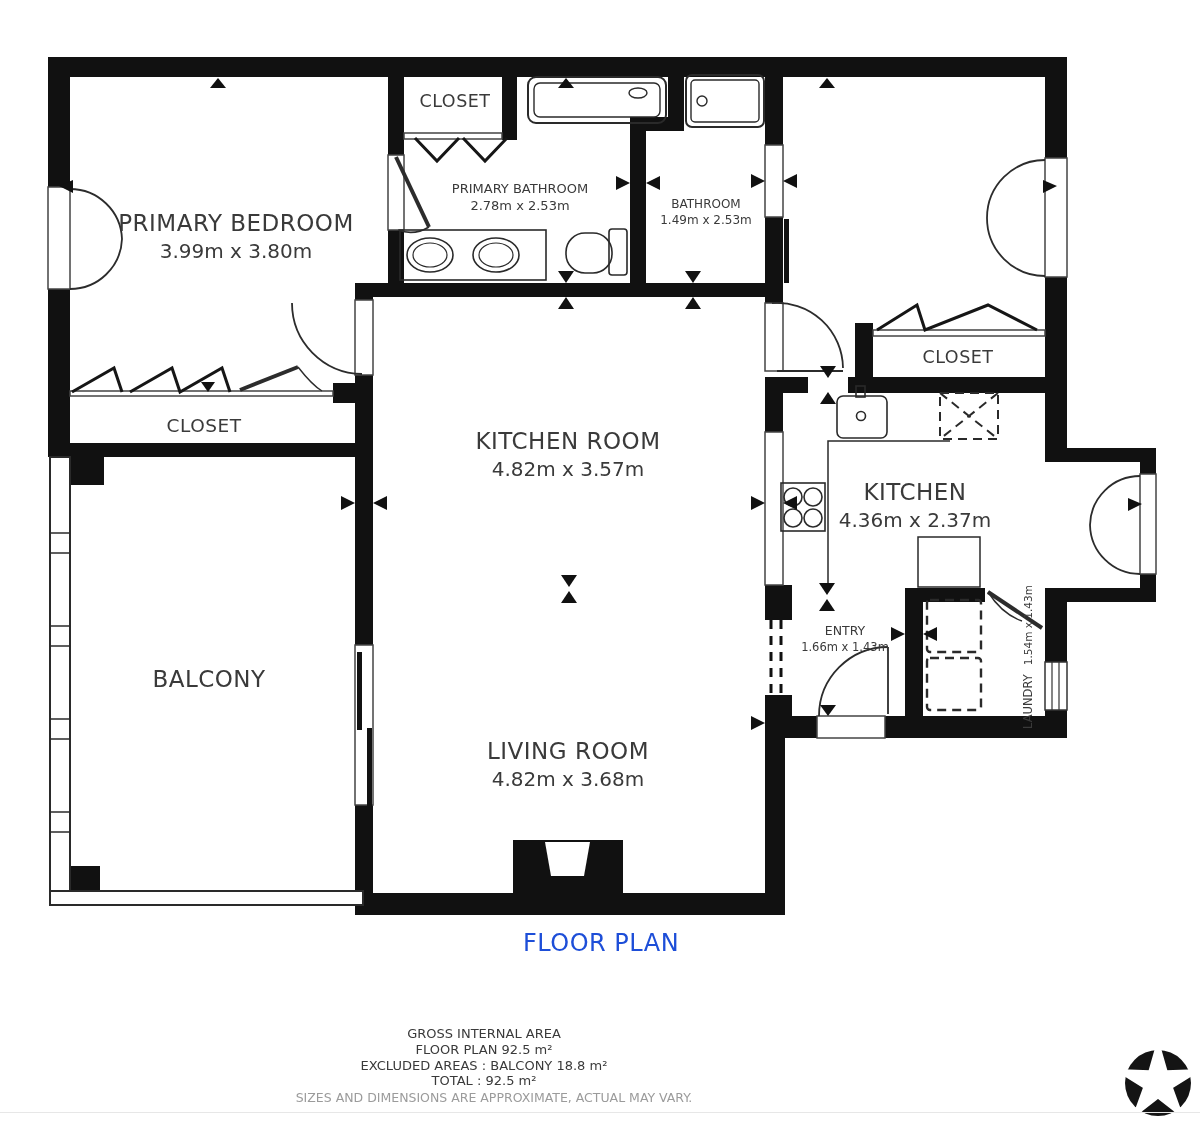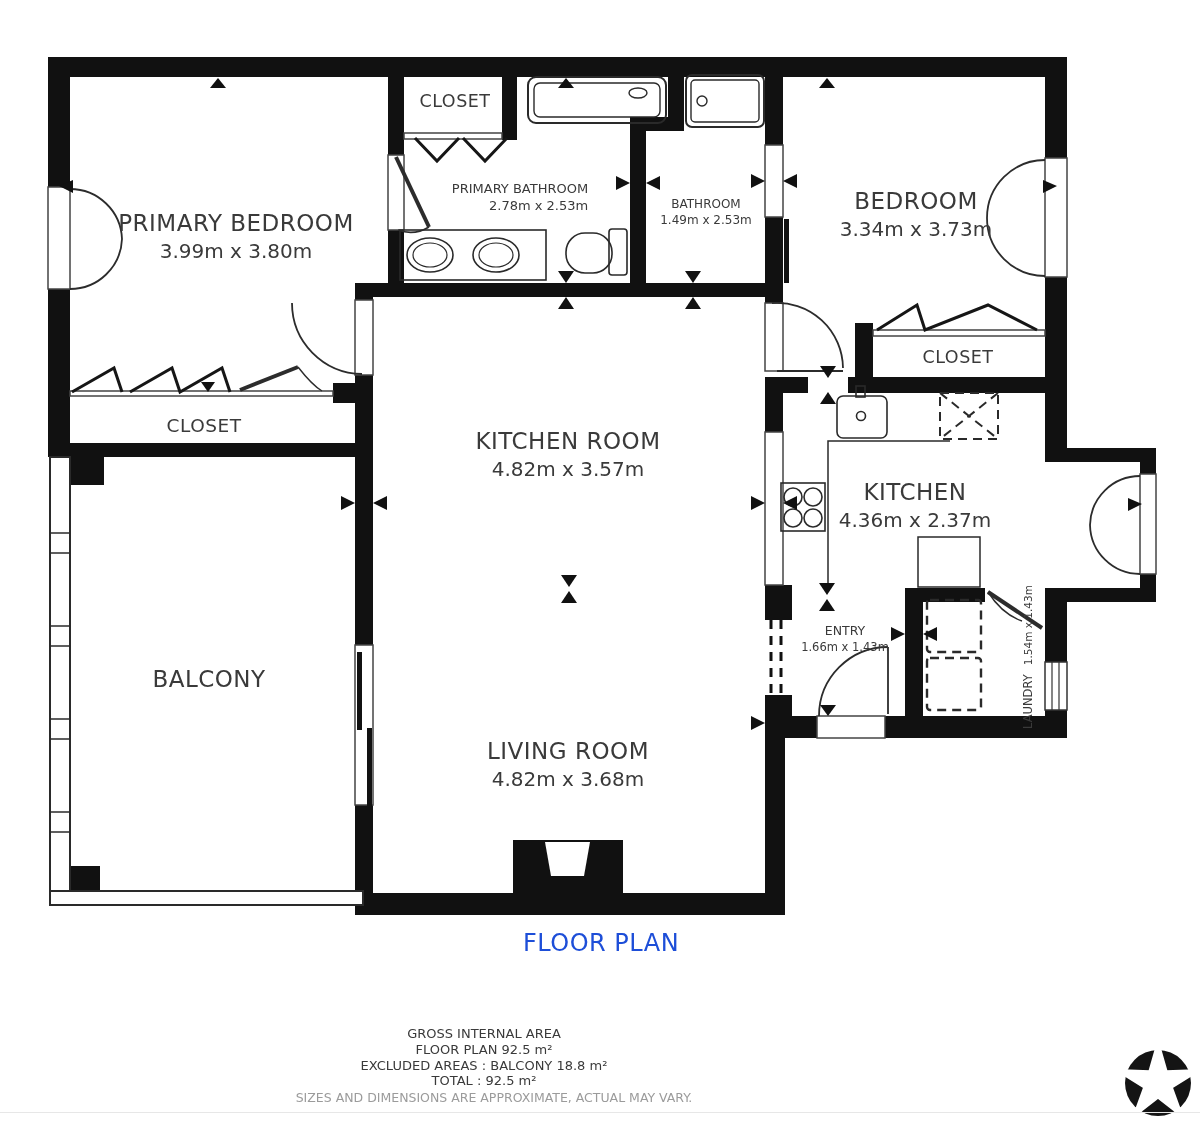--- a/index.html
+++ b/index.html
@@ -7,21 +7,21 @@
          font-family:"DejaVu Sans","Liberation Sans",sans-serif;}
   .plan-svg{position:absolute;left:0;top:0;}
   .lbl{position:absolute;transform:translate(-50%,-50%);text-align:center;color:#3a3a3a;
        white-space:nowrap;line-height:1.32;}
   .lbl .nm{display:block;}
   .lbl .dm{display:block;}
   .big .nm{font-size:23px;letter-spacing:.5px;}
   .big .dm{font-size:20px;}
   .closet .nm{font-size:17.5px;letter-spacing:.5px;}
   .closet-left .nm{font-size:18.5px;}
-  .pbath .nm{font-size:13px;} .pbath .dm{font-size:13px;text-align:right;}
+  .pbath .nm{font-size:13px;} .pbath .dm{font-size:13px;}
   .bath .nm{font-size:12px;}  .bath .dm{font-size:12px;}
   .entry .nm{font-size:12.5px;} .entry .dm{font-size:11.5px;}
   .laundry-lbl{transform:translate(-50%,-50%) rotate(-90deg);}
   .laundry-lbl .nm{display:inline-block;font-size:11.5px;vertical-align:middle;margin:0 2px;}
   .laundry-lbl .dm{display:inline-block;font-size:10.5px;vertical-align:middle;margin:0 2px;}
   .plan-title{position:absolute;left:601px;top:943px;transform:translate(-50%,-50%);
               font-size:24px;color:#1d4ed8;letter-spacing:.5px;}
   .summary{position:absolute;left:0;width:968px;top:1026px;text-align:center;color:#3a3a3a;}
   .summary div{font-size:13px;line-height:15.8px;}
   .summary .disclaimer{font-size:12.5px;color:#9b9b9b;margin-top:1px;padding-left:20px;}
@@ -262,24 +262,20 @@
   <span class="nm">CLOSET</span>
 </div>
 <div class="lbl pbath" style="left:520px;top:197px">
   <span class="nm">PRIMARY BATHROOM</span>
   <span class="dm">2.78m x 2.53m</span>
 </div>
 <div class="lbl bath" style="left:706px;top:213px">
   <span class="nm">BATHROOM</span>
   <span class="dm">1.49m x 2.53m</span>
 </div>
-<div class="lbl big" style="left:916px;top:214px">
-  <span class="nm">BEDROOM</span>
-  <span class="dm">3.34m x 3.73m</span>
-</div>
 <div class="lbl closet" style="left:958px;top:358px">
   <span class="nm">CLOSET</span>
 </div>
 <div class="lbl closet closet-left" style="left:204px;top:426px">
   <span class="nm">CLOSET</span>
 </div>
 <div class="lbl big" style="left:568px;top:454px">
   <span class="nm">KITCHEN ROOM</span>
   <span class="dm">4.82m x 3.57m</span>
 </div>

